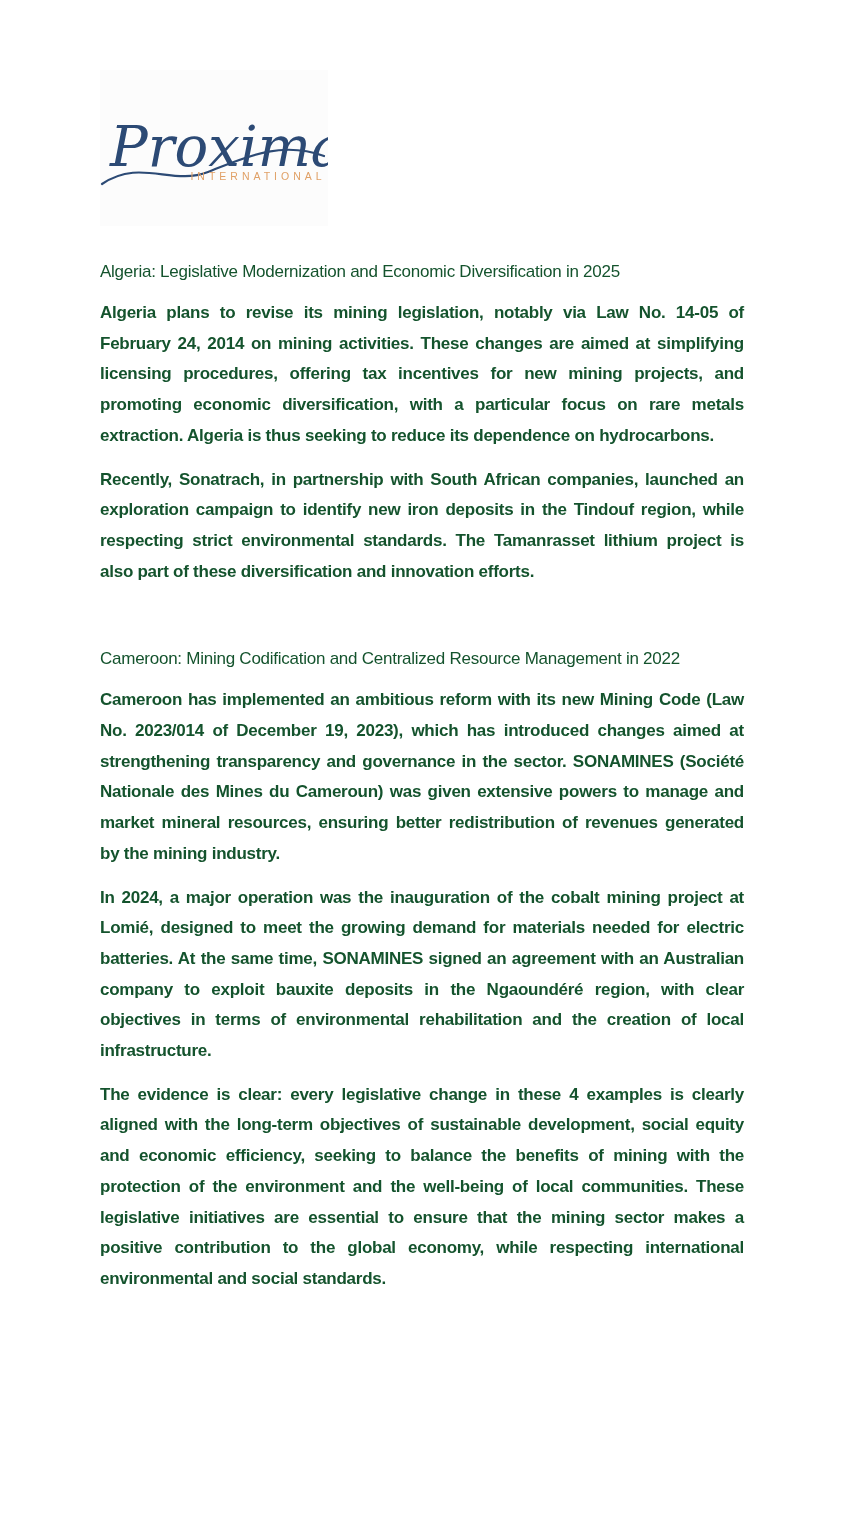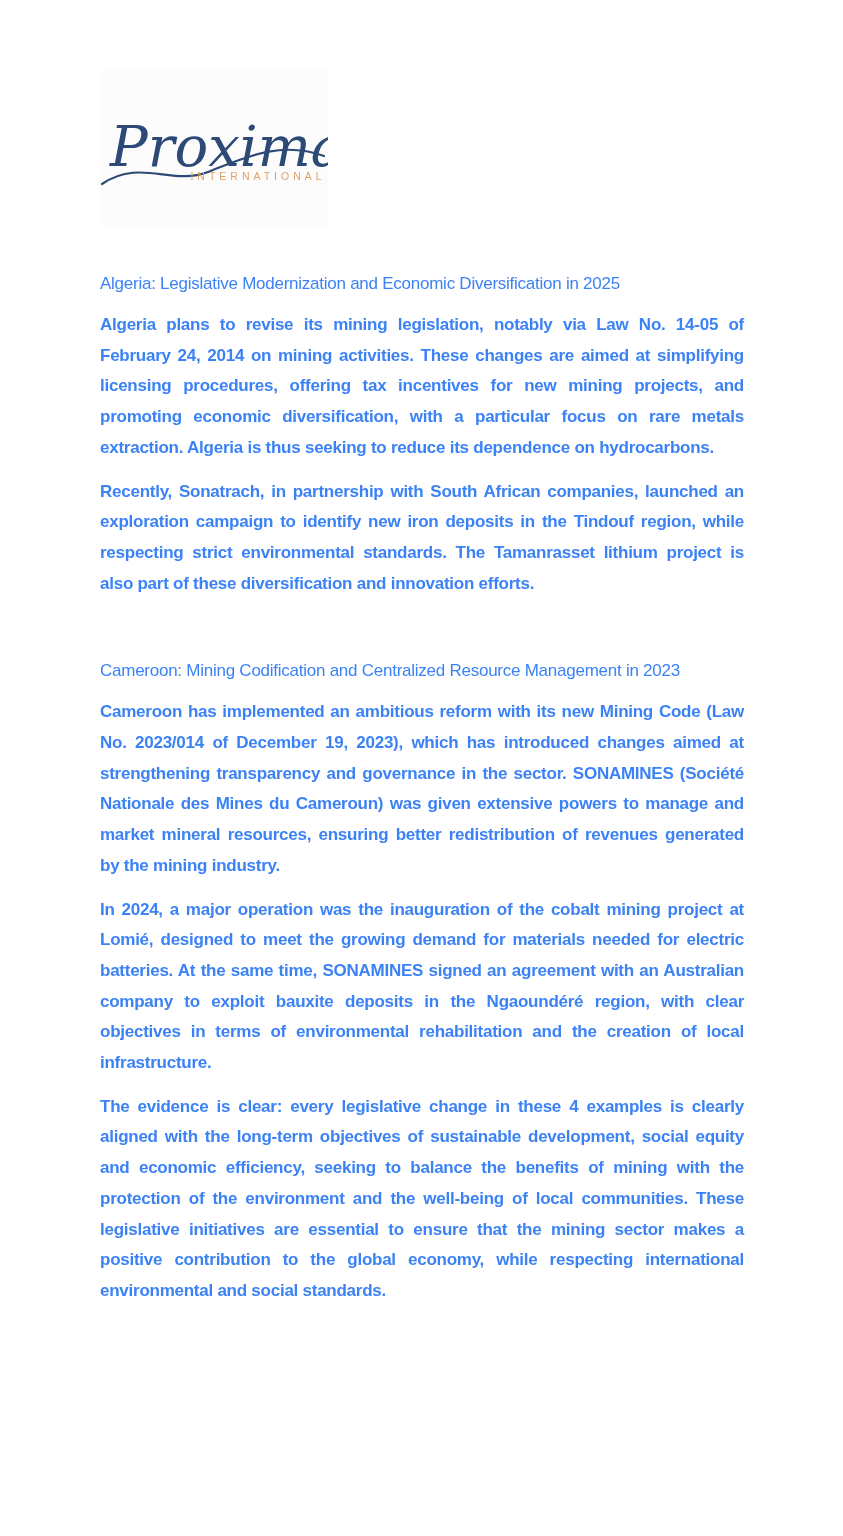--- a/index.html
+++ b/index.html
@@ -33,23 +33,23 @@
   .logo-subtitle {
     font-family: "Liberation Sans", sans-serif;
     font-size: 10.5px;
     letter-spacing: 4px;
   }
 
   
   .content {
     position: absolute;
     left: 100px;
-    top: 268px;
+    top: 256px;
     width: 644px;
-    color: #3b82f6;
+    color: #14532d;
     font-size: 17px;
     line-height: 30.7px;
     letter-spacing: -0.25px;
   }
   .content h2 {
     font-size: 17px;
     font-weight: 400;
     line-height: 23px;
     margin: 0 0 15px 0;
     text-align: left;
@@ -79,21 +79,21 @@
 
   <div class="content">
 
     <div class="section">
       <h2>Algeria: Legislative Modernization and Economic Diversification in 2025</h2>
       <p>Algeria plans to revise its mining legislation, notably via Law No. 14-05 of February 24, 2014 on mining activities. These changes are aimed at simplifying licensing procedures, offering tax incentives for new mining projects, and promoting economic diversification, with a particular focus on rare metals extraction. Algeria is thus seeking to reduce its dependence on hydrocarbons.</p>
       <p>Recently, Sonatrach, in partnership with South African companies, launched an exploration campaign to identify new iron deposits in the Tindouf region, while respecting strict environmental standards. The Tamanrasset lithium project is also part of these diversification and innovation efforts.</p>
     </div>
 
     <div class="section">
-      <h2>Cameroon: Mining Codification and Centralized Resource Management in 2023</h2>
+      <h2>Cameroon: Mining Codification and Centralized Resource Management in 2022</h2>
       <p>Cameroon has implemented an ambitious reform with its new Mining Code (Law No. 2023/014 of December 19, 2023), which has introduced changes aimed at strengthening transparency and governance in the sector. SONAMINES (Société Nationale des Mines du Cameroun) was given extensive powers to manage and market mineral resources, ensuring better redistribution of revenues generated by the mining industry.</p>
       <p>In 2024, a major operation was the inauguration of the cobalt mining project at Lomié, designed to meet the growing demand for materials needed for electric batteries. At the same time, SONAMINES signed an agreement with an Australian company to exploit bauxite deposits in the Ngaoundéré region, with clear objectives in terms of environmental rehabilitation and the creation of local infrastructure.</p>
       <p>The evidence is clear: every legislative change in these 4 examples is clearly aligned with the long-term objectives of sustainable development, social equity and economic efficiency, seeking to balance the benefits of mining with the protection of the environment and the well-being of local communities. These legislative initiatives are essential to ensure that the mining sector makes a positive contribution to the global economy, while respecting international environmental and social standards.</p>
     </div>
 
   </div>
 
 </div>
 
 </body></html>

